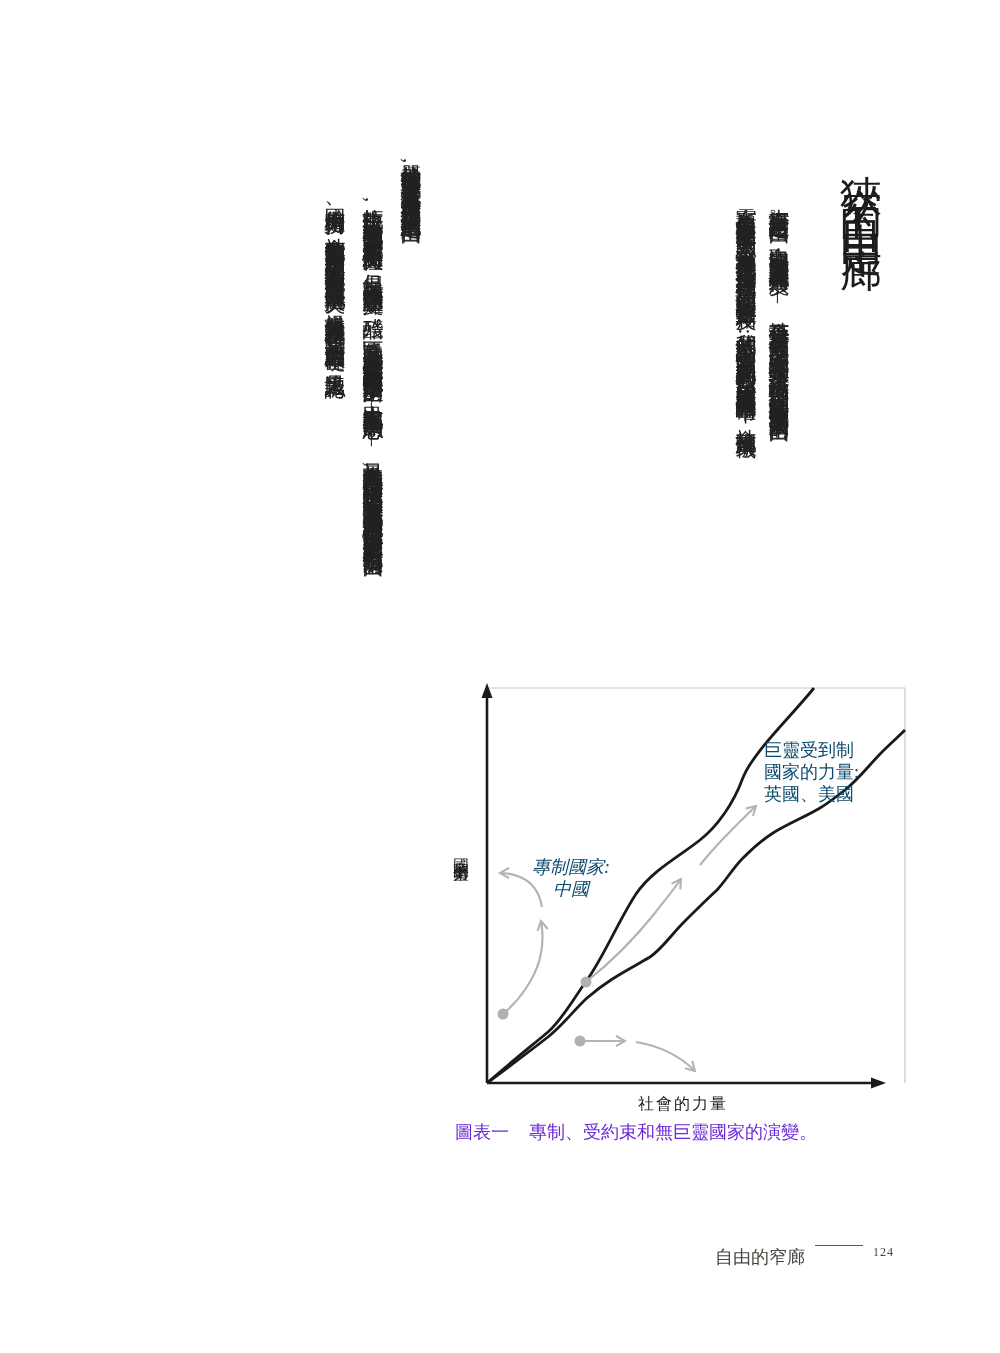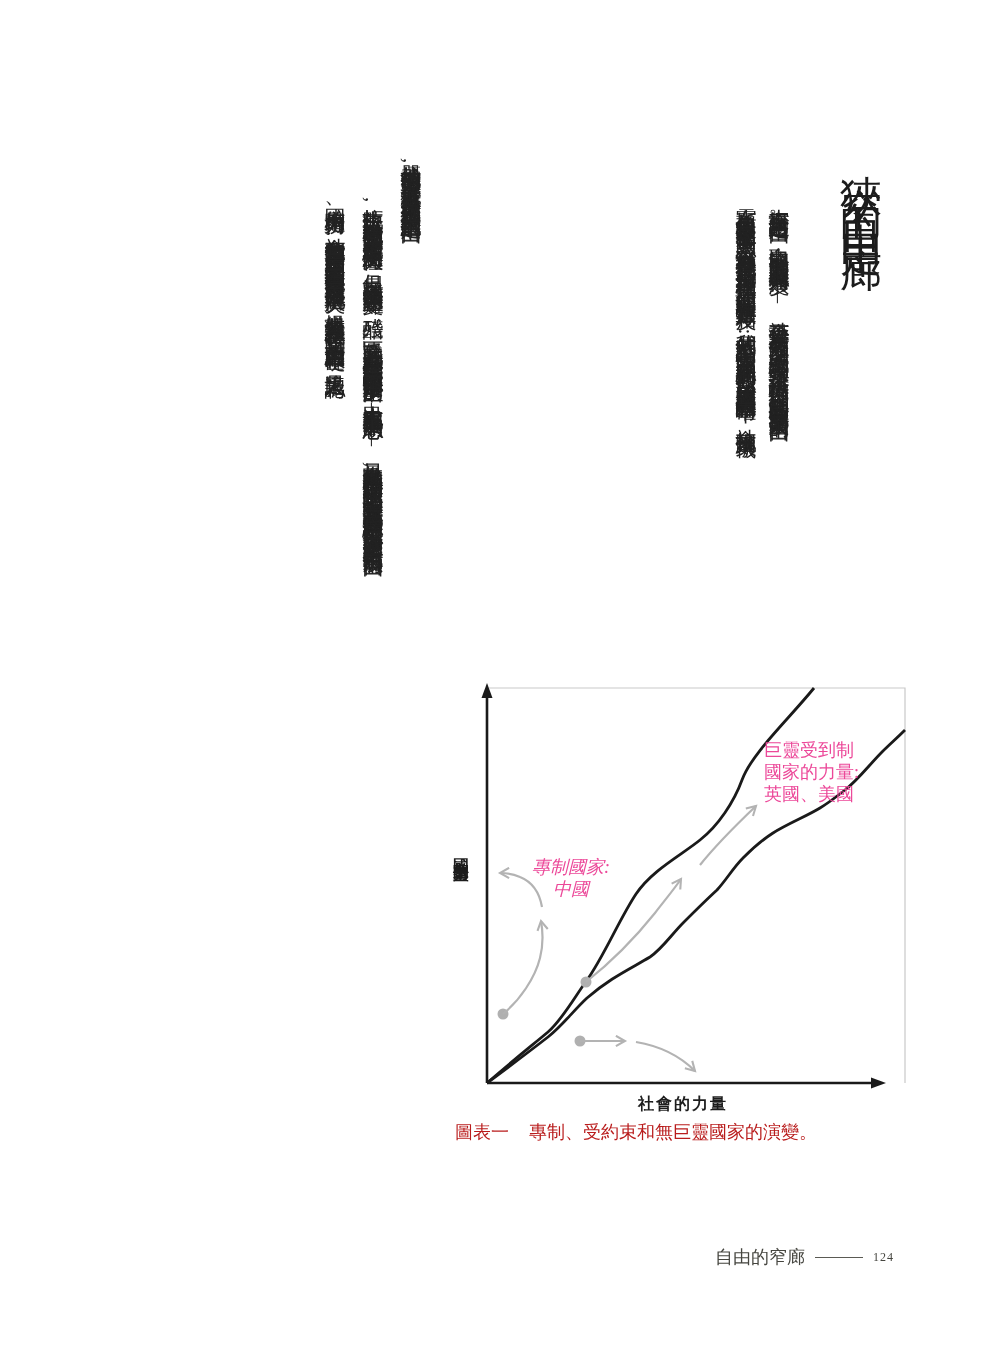--- a/index.html
+++ b/index.html
@@ -24,34 +24,34 @@
     font-size:21px;color:#222;text-align:justify;
   }
   .vtext p{margin:0;padding:0;}
   .vtext p.indent{text-indent:44px;}
   .block-right{top:148px;left:461px;width:334px;height:522px;line-height:33px;letter-spacing:1.5px;}
   .block-left{top:148px;left:152px;width:278px;height:1014px;line-height:38px;letter-spacing:1.0px;}
 
   
   .figure{position:absolute;left:440px;top:678px;width:470px;height:490px;}
   .figure svg{position:absolute;left:0;top:0;}
-  .fig-label{position:absolute;font-size:18px;line-height:22px;color:#ec4899;}
+  .fig-label{position:absolute;font-size:18px;line-height:22px;color:#0c4a6e;}
   .fig-label div{white-space:nowrap;}
   .lbl-constrained{left:324px;top:61px;text-align:left;}
   .lbl-despotic{left:83px;top:178px;width:96px;text-align:center;font-style:italic;}
   .lbl-absent{left:230px;top:322px;width:96px;text-align:center;}
-  .axis-label{font-weight:bold;color:#1c1c1c;font-size:16px;letter-spacing:2px;}
+  .axis-label{font-weight:normal;color:#1c1c1c;font-size:16px;letter-spacing:2px;}
   .y-axis-label{position:absolute;left:10px;top:168px;writing-mode:vertical-rl;text-orientation:mixed;}
   .x-axis-label{position:absolute;left:47px;top:416px;width:392px;text-align:center;}
-  .fig-caption{position:absolute;left:15px;top:442px;font-size:18px;color:#b91c1c;white-space:nowrap;}
+  .fig-caption{position:absolute;left:15px;top:442px;font-size:18px;color:#6d28d9;white-space:nowrap;}
   .fig-caption .cap-label{margin-right:20px;}
 
   
   .footer{
-    position:absolute;left:715px;top:1245px;display:flex;align-items:center;
+    position:absolute;left:715px;top:1245px;display:flex;align-items:flex-start;
     font-size:18px;color:#45453f;
   }
   .footer .rule{width:48px;height:0;border-top:1.6px solid #5a5a53;margin:0 10px;}
   .footer .pagenum{font-size:12px;letter-spacing:1px;}
 </style>
 </head>
 <body>
 
 <div class="page">
 

